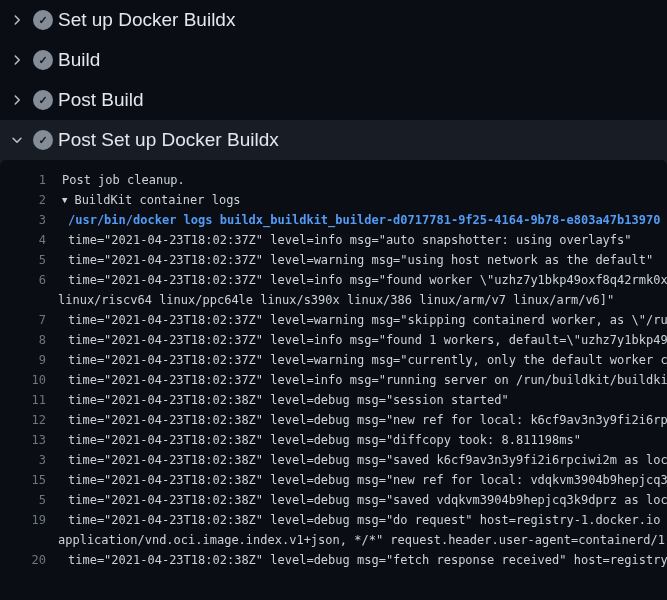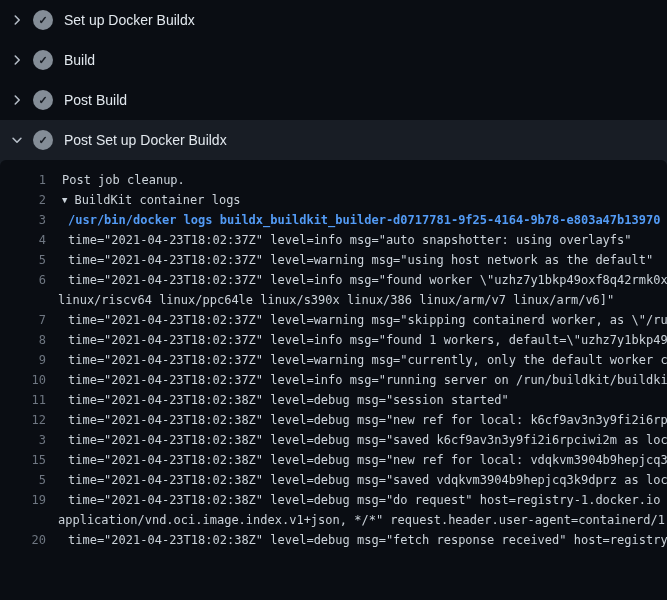--- a/index.html
+++ b/index.html
@@ -38,23 +38,23 @@
     width: 20px; height: 20px;
     margin-left: 8px;
     border-radius: 50%;
     background: var(--check-circle-bg);
     color: var(--check-mark);
     display: inline-flex; align-items: center; justify-content: center;
     font-size: 11px; font-weight: bold;
     flex: none;
   }
   .step .step-label {
-    margin-left: 11px;
+    margin-left: 5px;
     color: var(--step-label);
-    font-size: 14px;
+    font-size: 19px;
   }
   .expanded-group { background: var(--expanded-header-bg); }
   .log-area {
     background: var(--page-bg);
     border-radius: 6px 6px 0 0;
     height: 440px;
     padding-top: 10px;
     overflow: hidden;
     font-family: "DejaVu Sans Mono", "Liberation Mono", monospace;
     font-size: 12px;
@@ -172,20 +172,24 @@
   </div>
       <div class="line in-group">
     <span class="num">11</span>
     <span class="content">time="2021-04-23T18:02:38Z" level=debug msg="session started"</span>
   </div>
       <div class="line in-group">
     <span class="num">12</span>
     <span class="content">time="2021-04-23T18:02:38Z" level=debug msg="new ref for local: k6cf9av3n3y9fi2i6rpc</span>
   </div>
       <div class="line in-group">
+    <span class="num">13</span>
+    <span class="content">time="2021-04-23T18:02:38Z" level=debug msg="diffcopy took: 8.811198ms"</span>
+  </div>
+      <div class="line in-group">
     <span class="num">3</span>
     <span class="content">time="2021-04-23T18:02:38Z" level=debug msg="saved k6cf9av3n3y9fi2i6rpciwi2m as loca</span>
   </div>
       <div class="line in-group">
     <span class="num">15</span>
     <span class="content">time="2021-04-23T18:02:38Z" level=debug msg="new ref for local: vdqkvm3904b9hepjcq3k</span>
   </div>
       <div class="line in-group">
     <span class="num">5</span>
     <span class="content">time="2021-04-23T18:02:38Z" level=debug msg="saved vdqkvm3904b9hepjcq3k9dprz as loca</span>

